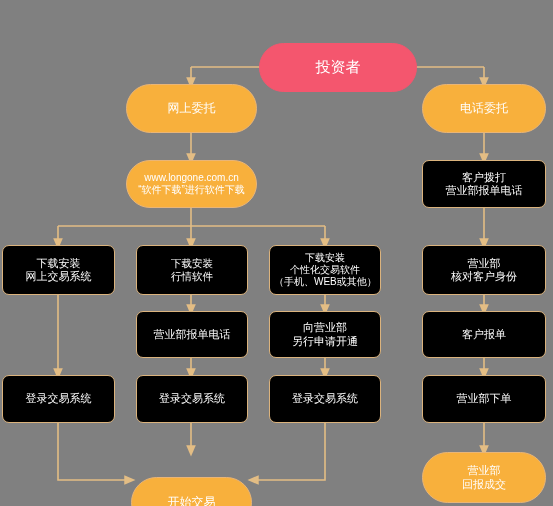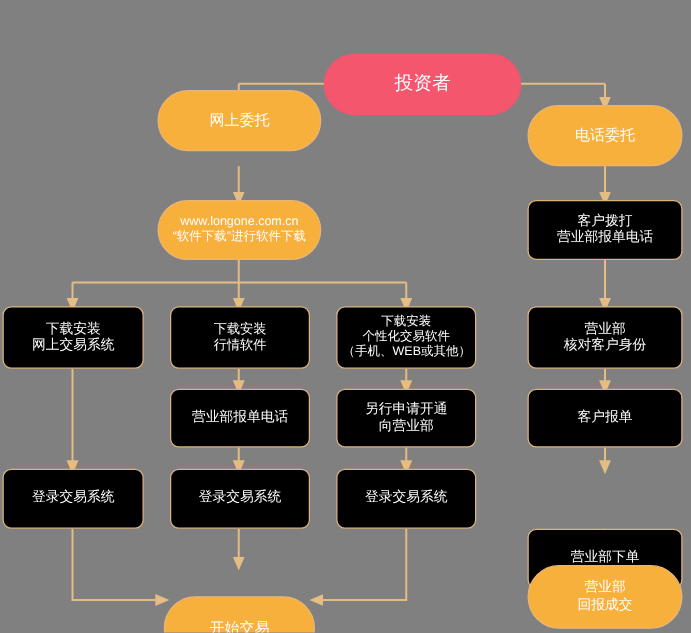--- a/index.html
+++ b/index.html
@@ -113,21 +113,21 @@
       <path d="M484,423 L484,452" marker-end="url(#arr)"></path>
     </g>
   </svg>
 
   <div class="node pink pill fs16" style="left:259px; top:3px; width:158px; height:49px;margin-top:40px;">
     <span class="lines">
       <span class="ln">投资者</span>
     </span>
   </div>
 
-  <div class="node orange pill fs12" style="left:126px; top:72px; width:131px; height:49px;align-items:center;">
+  <div class="node orange pill fs12" style="left:126px; top:84px; width:131px; height:49px;align-items:center;">
     <span class="lines">
       <span class="ln">网上委托</span>
     </span>
   </div>
 
   <div class="node orange pill fs10" style="left:126px; top:160px; width:131px; height:48px;">
     <span class="lines">
       <span class="ln">www.longone.com.cn</span>
       <span class="ln">“软件下载”进行软件下载</span>
     </span>
@@ -176,22 +176,22 @@
   </div>
 
   <div class="node blue round fs11" style="left:136px; top:311px; width:112px; height:47px;">
     <span class="lines">
       <span class="ln">营业部报单电话</span>
     </span>
   </div>
 
   <div class="node blue round fs11" style="left:269px; top:311px; width:112px; height:47px;">
     <span class="lines">
+      <span class="ln">向营业部</span>
       <span class="ln">另行申请开通</span>
-      <span class="ln">向营业部</span>
     </span>
   </div>
 
   <div class="node blue round fs11" style="left:422px; top:311px; width:124px; height:47px;">
     <span class="lines">
       <span class="ln">客户报单</span>
     </span>
   </div>
 
   <div class="node blue round fs11" style="left:2px; top:375px; width:113px; height:48px;">
@@ -205,21 +205,21 @@
       <span class="ln">登录交易系统</span>
     </span>
   </div>
 
   <div class="node blue round fs11" style="left:269px; top:375px; width:112px; height:48px;">
     <span class="lines">
       <span class="ln">登录交易系统</span>
     </span>
   </div>
 
-  <div class="node blue round fs11" style="left:422px; top:375px; width:124px; height:48px;margin-top:48px;">
+  <div class="node blue round fs11" style="left:422px; top:375px; width:124px; height:48px;">
     <span class="lines">
       <span class="ln">营业部下单</span>
     </span>
   </div>
 
   <div class="node orange pill fs12" style="left:131px; top:457px; width:121px; height:51px;margin-top:20px;">
     <span class="lines">
       <span class="ln">开始交易</span>
     </span>
   </div>

